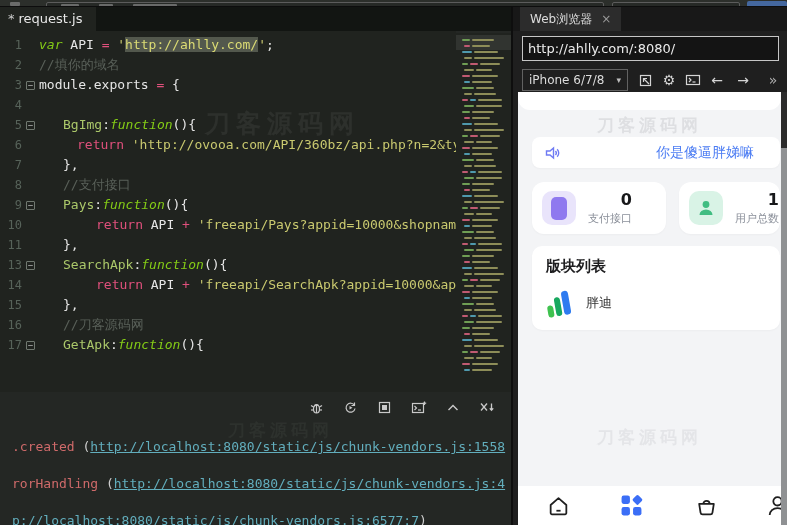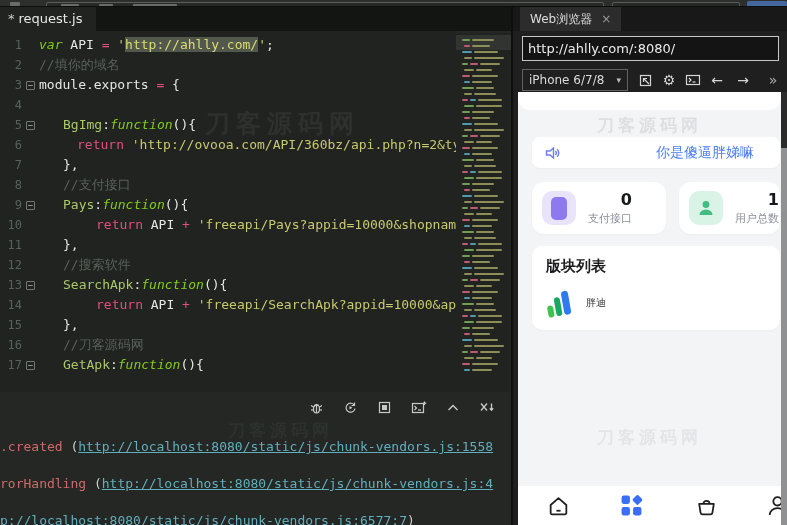--- a/index.html
+++ b/index.html
@@ -43,21 +43,21 @@
   .mm-slider{position:absolute;left:0;top:2px;width:55px;height:15px;background:rgba(255,255,255,.08);}
   .mm-row{position:relative;height:6px;}
   .mm-seg{position:absolute;top:2px;height:2px;border-radius:1px;}
 
   
   .dbg-bar{position:absolute;left:0;top:385px;width:511px;height:30px;background:#242724;display:flex;
     justify-content:flex-end;align-items:center;gap:19px;padding-right:16px;}
   .dbg-bar svg{display:block;}
 
   
-  .console{position:absolute;left:0;top:415px;width:511px;height:103px;background:#242724;overflow:hidden;
+  .console{position:absolute;left:12px;top:415px;width:511px;height:103px;background:#242724;overflow:hidden;
     font-family:"DejaVu Sans Mono",monospace;font-size:13px;padding-top:17px;}
   .console-line{height:37px;white-space:pre;}
   .c-label{color:#cf6a6a;}
   .c-open{color:#cfcfcf;}
   .c-link{color:#62aebd;text-decoration:underline;cursor:pointer;}
   .c-close{color:#cfcfcf;}
 
   
   .browser-pane{left:511px;top:7px;width:276px;height:518px;background:#1f1f1f;border-left:2px solid #0e0e0e;}
   .br-tabbar{position:absolute;left:0;top:0;width:274px;height:24px;background:#181818;}
@@ -82,21 +82,21 @@
   .announce svg{margin-left:12px;flex:none;}
   .announce .an-text{margin-left:auto;margin-right:26px;color:#4b7cf3;font-size:14px;}
   .stat-card{height:52px;border-radius:12px;display:flex;align-items:center;padding-left:10px;gap:12px;}
   .stat-icon{width:34px;height:34px;border-radius:10px;flex:none;display:flex;align-items:center;justify-content:center;}
   .stat-val{font-size:16px;font-weight:bold;color:#17181a;line-height:18px;}
   .stat-label{font-size:11px;color:#8b909a;margin-top:2px;}
   .phone-shape{width:16px;height:23px;background:#8f79ef;border-radius:5px;}
   .board{left:14px;top:154px;width:248px;height:84px;}
   .board-title{position:absolute;left:14px;top:11px;font-size:15px;font-weight:bold;color:#1d1d1f;}
   .board-item{position:absolute;left:10px;top:40px;display:flex;align-items:center;gap:10px;cursor:pointer;}
-  .board-name{font-size:10px;color:#333;}
+  .board-name{font-size:13px;color:#333;}
   .bottom-nav{position:absolute;left:0;top:394px;width:263px;height:39px;background:#fff;}
   .nav-icon{position:absolute;top:8px;width:23px;height:23px;cursor:pointer;}
 
   
   .pv-scroll{position:absolute;left:268px;top:85px;width:8px;height:433px;background:#f3f4f6;}
   .sb-top{position:absolute;left:0;top:0;width:8px;height:56px;background:#2b2b2b;}
   .sb-thumb{position:absolute;left:0;top:56px;width:8px;height:377px;background:#8f9193;}
 </style>
 </head>
 <body>
@@ -173,25 +173,20 @@
           </div>
           <div class="code-line">
             <span class="ln">10</span>
             <span class="fold-slot"></span>
             <span class="lc ind3"><span class="tk-op">return </span><span class="tk-pl">API </span><span class="tk-op">+ </span><span class="tk-str">'freeapi/Pays?appid=10000&amp;shopname</span></span>
           </div>
           <div class="code-line">
             <span class="ln">11</span>
             <span class="fold-slot"></span>
             <span class="lc ind1"><span class="tk-pl">},</span></span>
-          </div>
-          <div class="code-line">
-            <span class="ln">12</span>
-            <span class="fold-slot"></span>
-            <span class="lc ind1"><span class="tk-cmt">//搜索软件</span></span>
           </div>
           <div class="code-line">
             <span class="ln">13</span>
             <span class="fold-slot">
               <span class="fold-box">−</span>
             </span>
             <span class="lc ind1"><span class="tk-prop">SearchApk</span><span class="tk-pl">:</span><span class="tk-kw">function</span><span class="tk-pl">(){</span></span>
           </div>
           <div class="code-line">
             <span class="ln">14</span>

